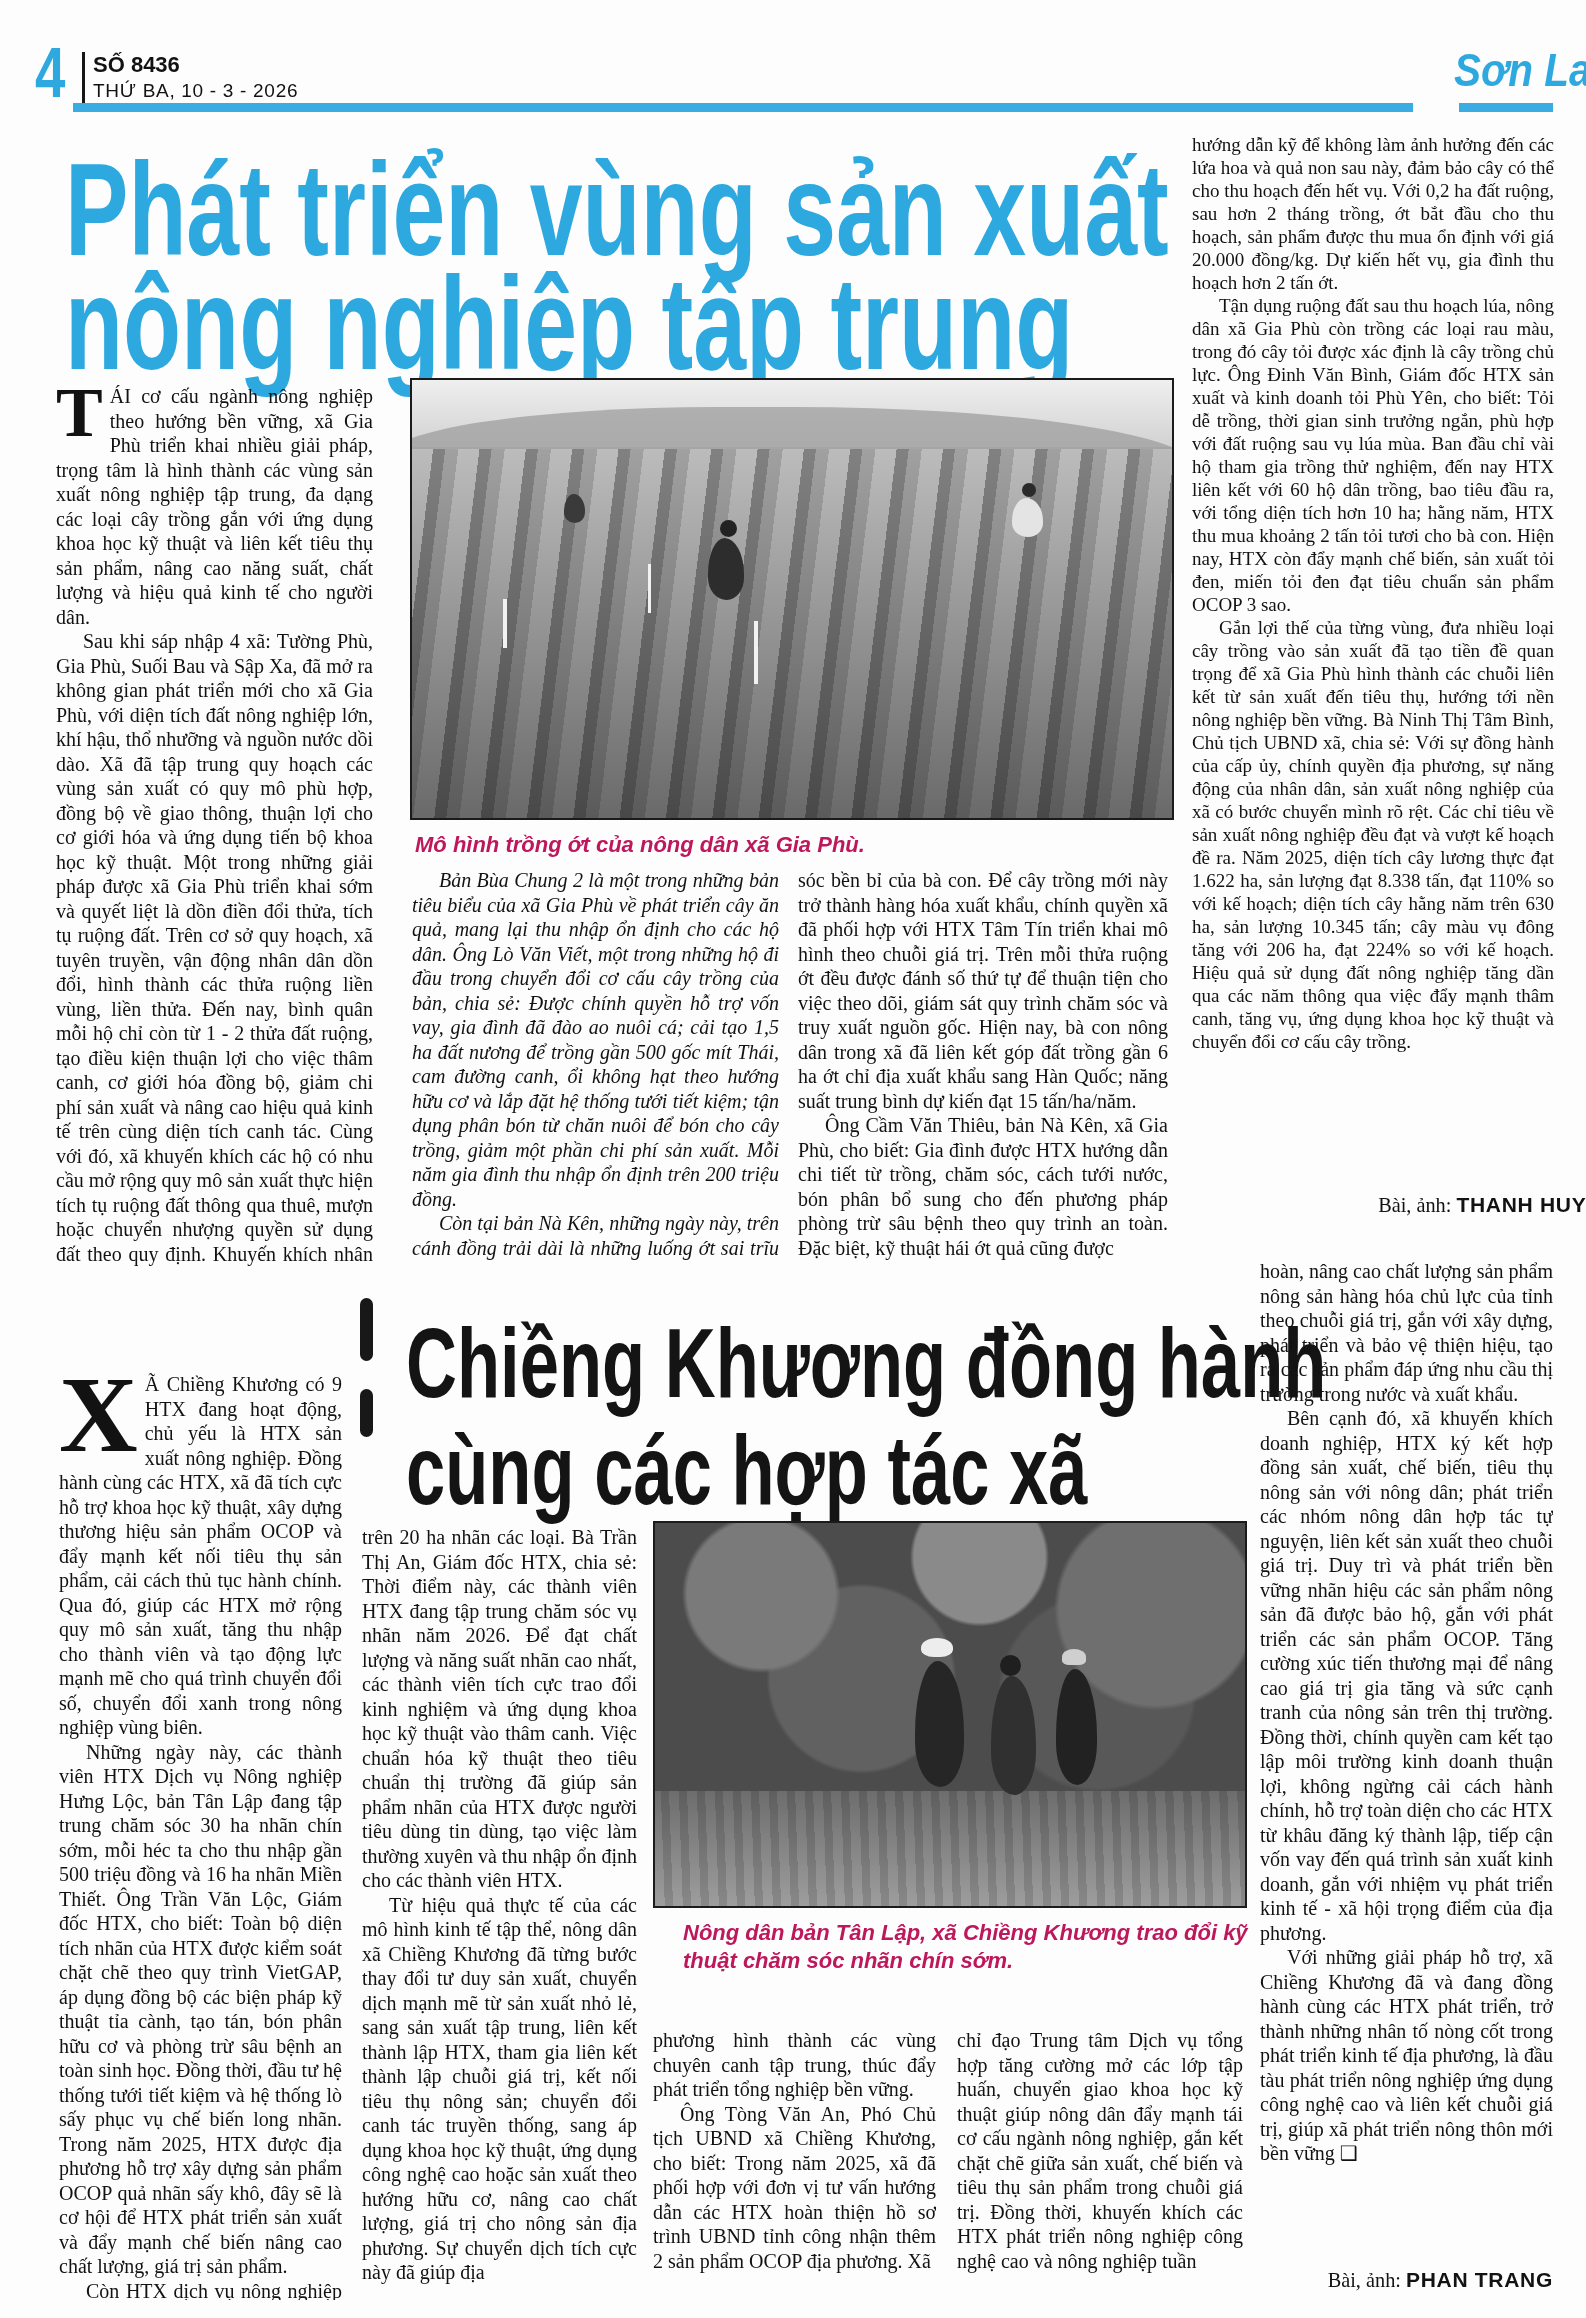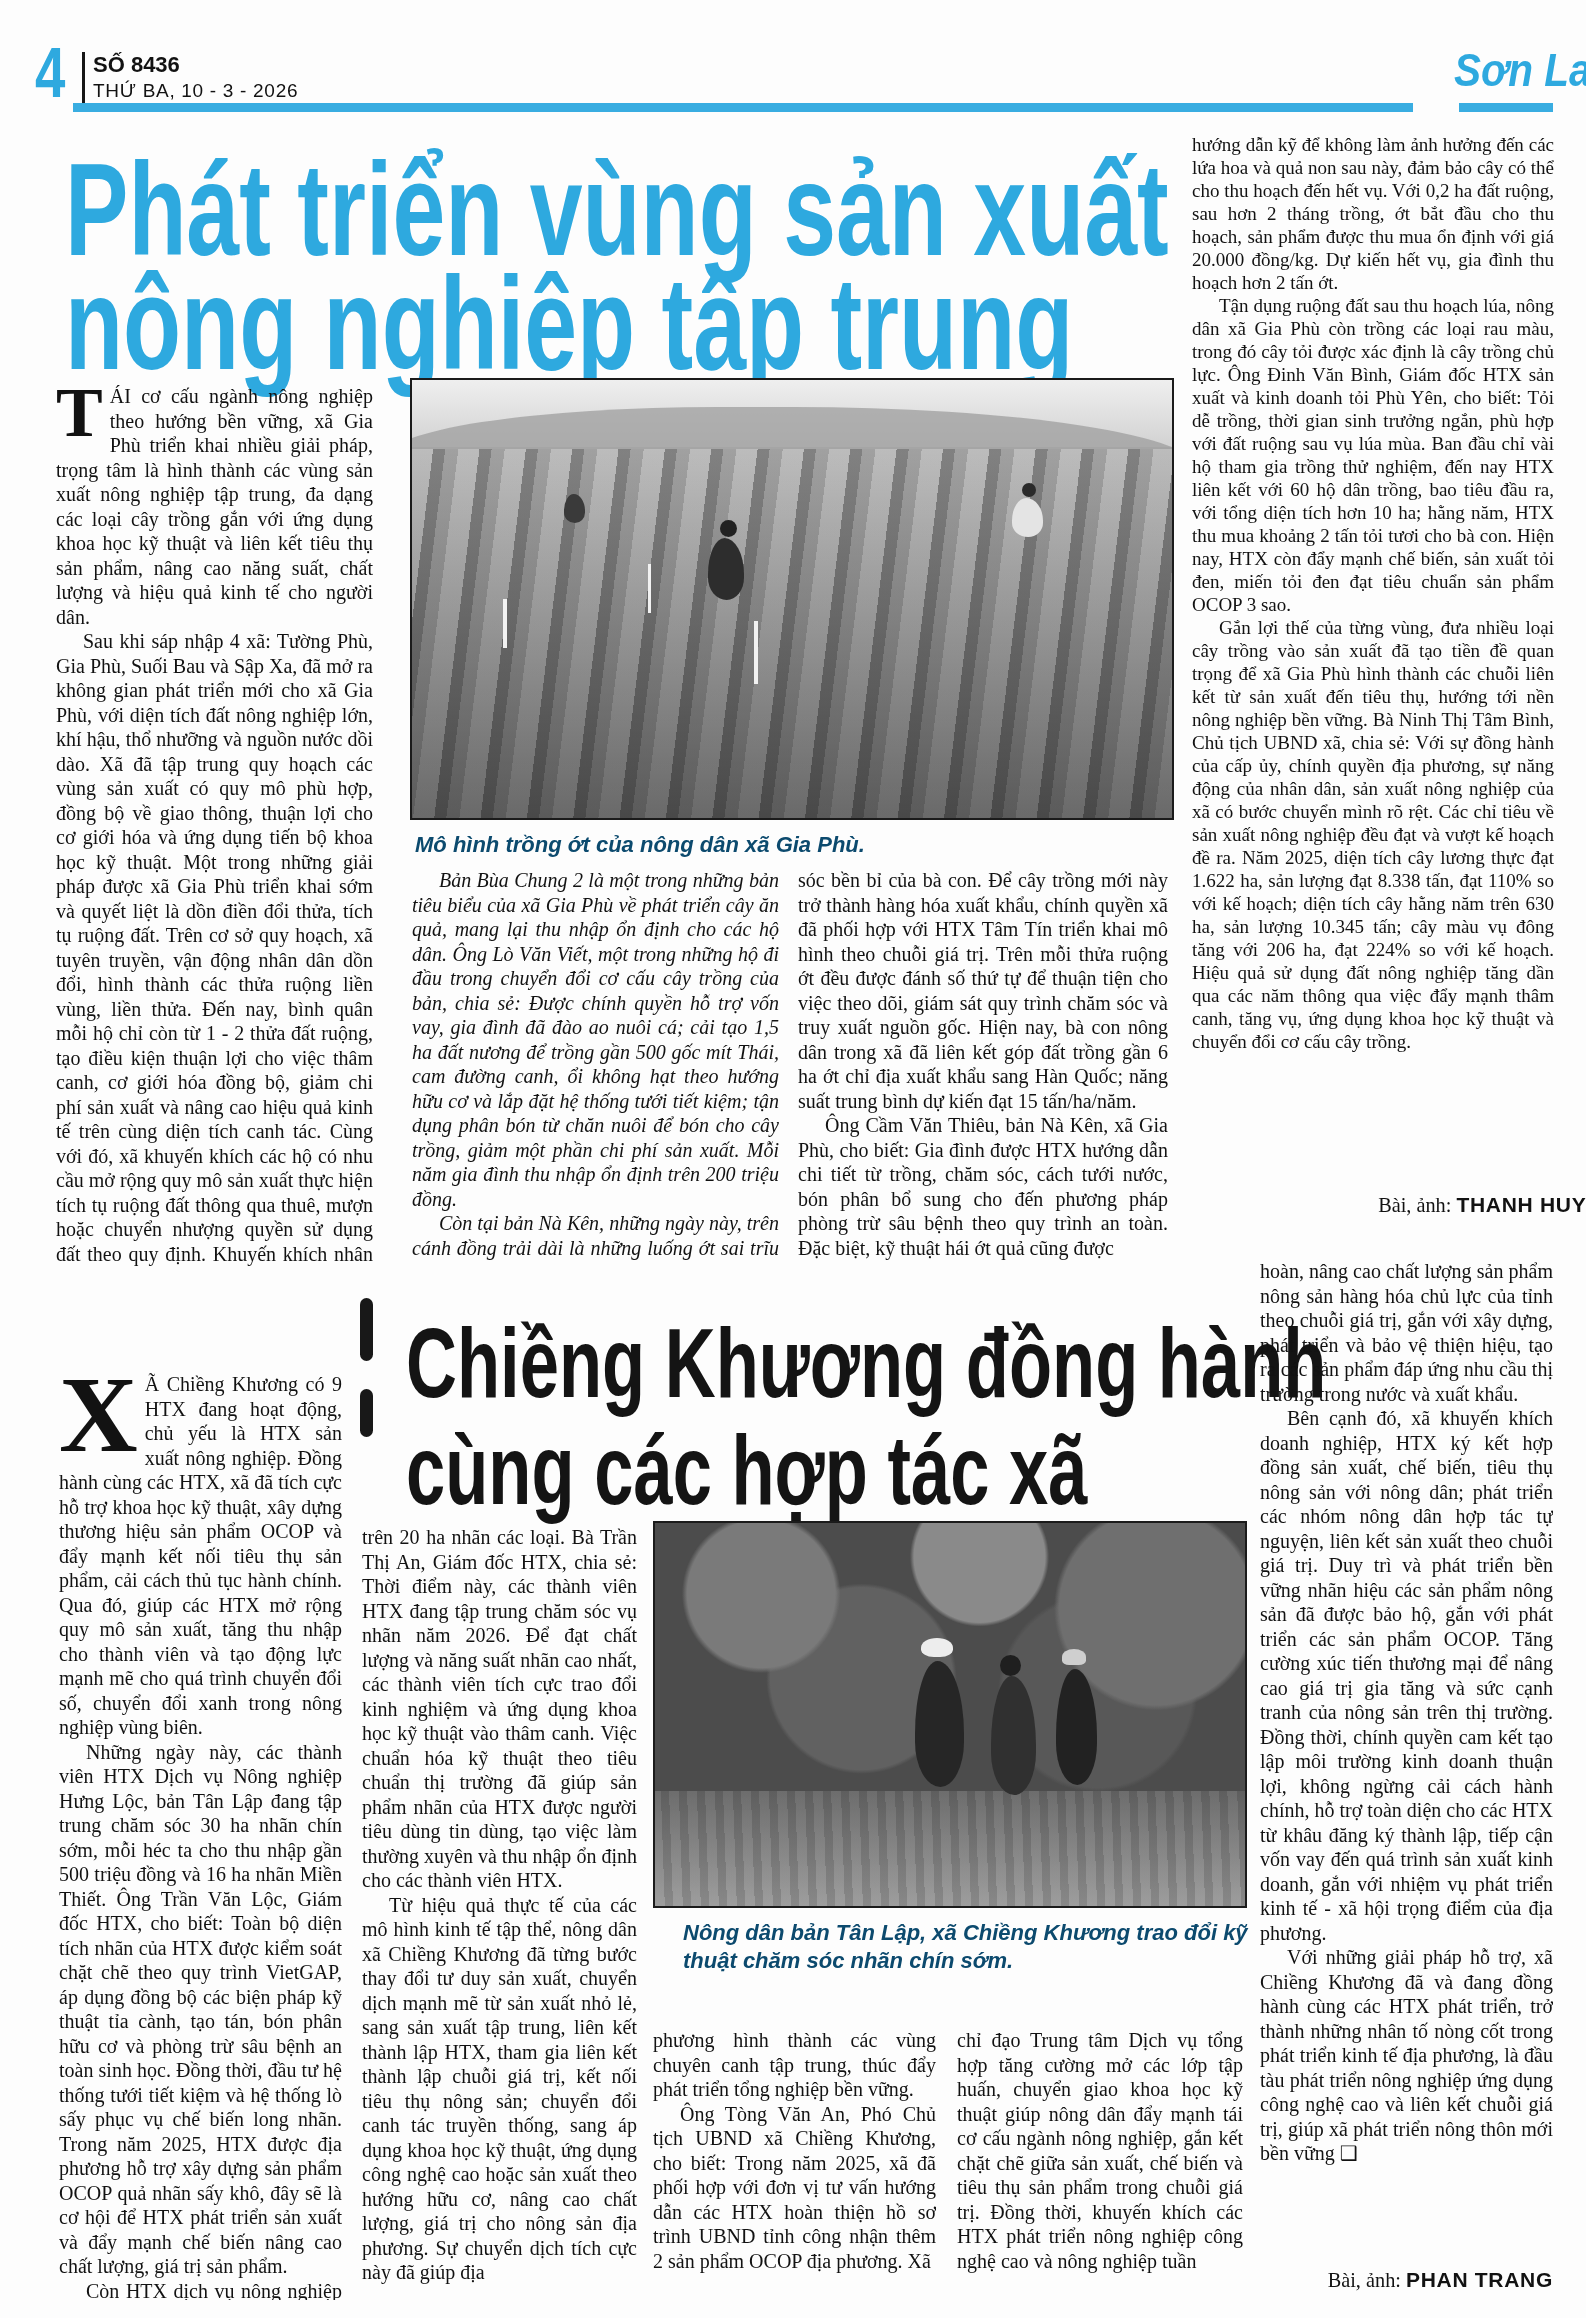--- a/index.html
+++ b/index.html
@@ -66,21 +66,21 @@
                         radial-gradient(circle at 55% 12%,#8a8a8a 0 16%,transparent 17%),
                         radial-gradient(circle at 85% 30%,#6f6f6f 0 18%,transparent 19%),
                         radial-gradient(circle at 35% 55%,#616161 0 22%,transparent 23%),
                         radial-gradient(circle at 75% 60%,#585858 0 20%,transparent 21%),
                         #4c4c4c;}
   .p2-ground{position:absolute;left:0;bottom:0;right:0;height:30%;
              background:repeating-linear-gradient(88deg,#c2c2c2 0 9.8px,#a8a8a8 9.8px 18px),
                         linear-gradient(#8f8f8f,#cfcfcf);background-blend-mode:multiply;}
   
   .caption{position:absolute;font-family:"Liberation Sans",sans-serif;font-weight:bold;
-           font-style:italic;font-size:22px;line-height:28px;color:#0c4a6e;text-align:left;}
+           font-style:italic;font-size:22px;line-height:28px;color:#be185d;text-align:left;}
   .cap1{left:415px;top:831px;width:753px;}
   .cap2{left:655px;top:1919px;width:587px;margin-left:28px;}
 </style>
 </head>
 <body>
 
 <div class="page">
 
   <div class="page-num">4</div>
   <div class="mast-divider"></div>

